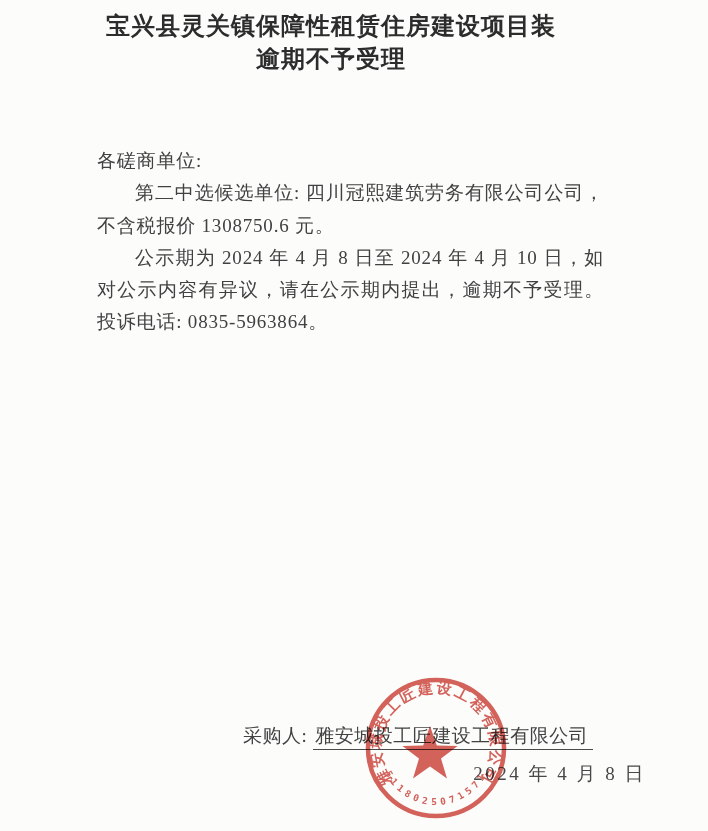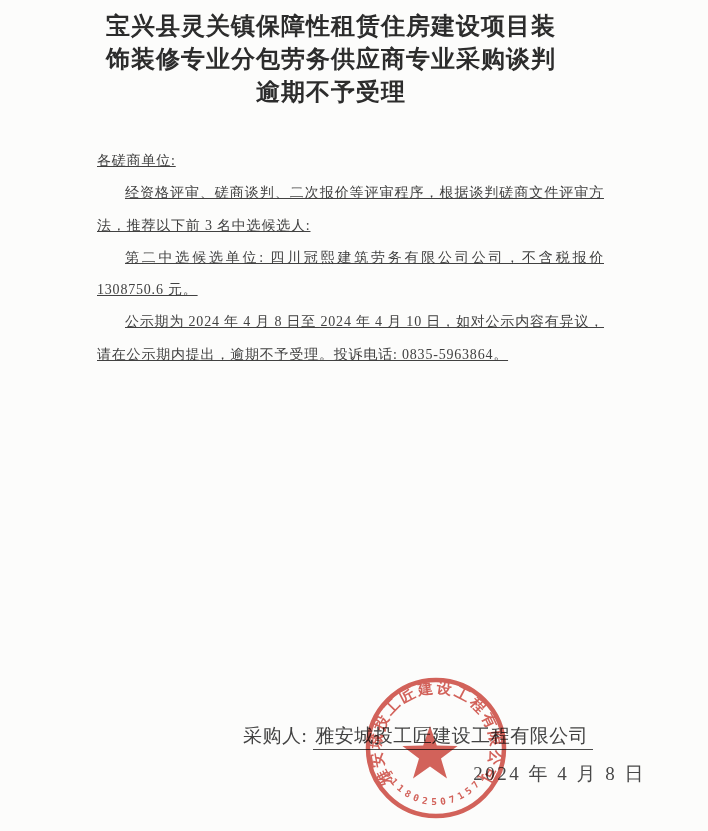--- a/index.html
+++ b/index.html
@@ -33,27 +33,26 @@
     font-weight: bold;
     color: #2c2c2c;
     letter-spacing: 1px;
   }
   .doc-title span { display: block; }
   .doc-body {
     position: absolute;
     left: 97px;
     top: 145px;
     width: 507px;
-    font-size: 14px;
+    font-size: 19px;
     line-height: 32.3px;
     letter-spacing: 0.8px;
     text-align: justify;
     text-align-last: left;
     color: #414141;
-    text-decoration: underline;
   }
   .doc-body p {
     margin: 0;
   }
   .doc-body p.indent {
     text-indent: 2em;
   }
   .signature-block {
     position: absolute;
     left: 243px;
@@ -102,27 +101,25 @@
     font-family: "DejaVu Sans Mono", monospace;
   }
 </style>
 </head>
 <body>
 
 <div class="page">
 
   <h1 class="doc-title">
     <span>宝兴县灵关镇保障性租赁住房建设项目装</span>
-    <span>饰装修专业分包劳务供应商专业采购谈判</span>
     <span>逾期不予受理</span>
   </h1>
 
   <div class="doc-body">
     <p>各磋商单位:</p>
-    <p class="indent">经资格评审、磋商谈判、二次报价等评审程序，根据谈判磋商文件评审方法，推荐以下前 3 名中选候选人:</p>
     <p class="indent">第二中选候选单位: 四川冠熙建筑劳务有限公司公司，不含税报价 1308750.6 元。</p>
     <p class="indent">公示期为 2024 年 4 月 8 日至 2024 年 4 月 10 日，如对公示内容有异议，请在公示期内提出，逾期不予受理。投诉电话: 0835-5963864。</p>
   </div>
 
   <div class="signature-block">
     <span>采购人:</span><span class="company">雅安城投工匠建设工程有限公司</span>
   </div>
 
   <div class="signature-date">2024 年 4 月 8 日</div>
 

